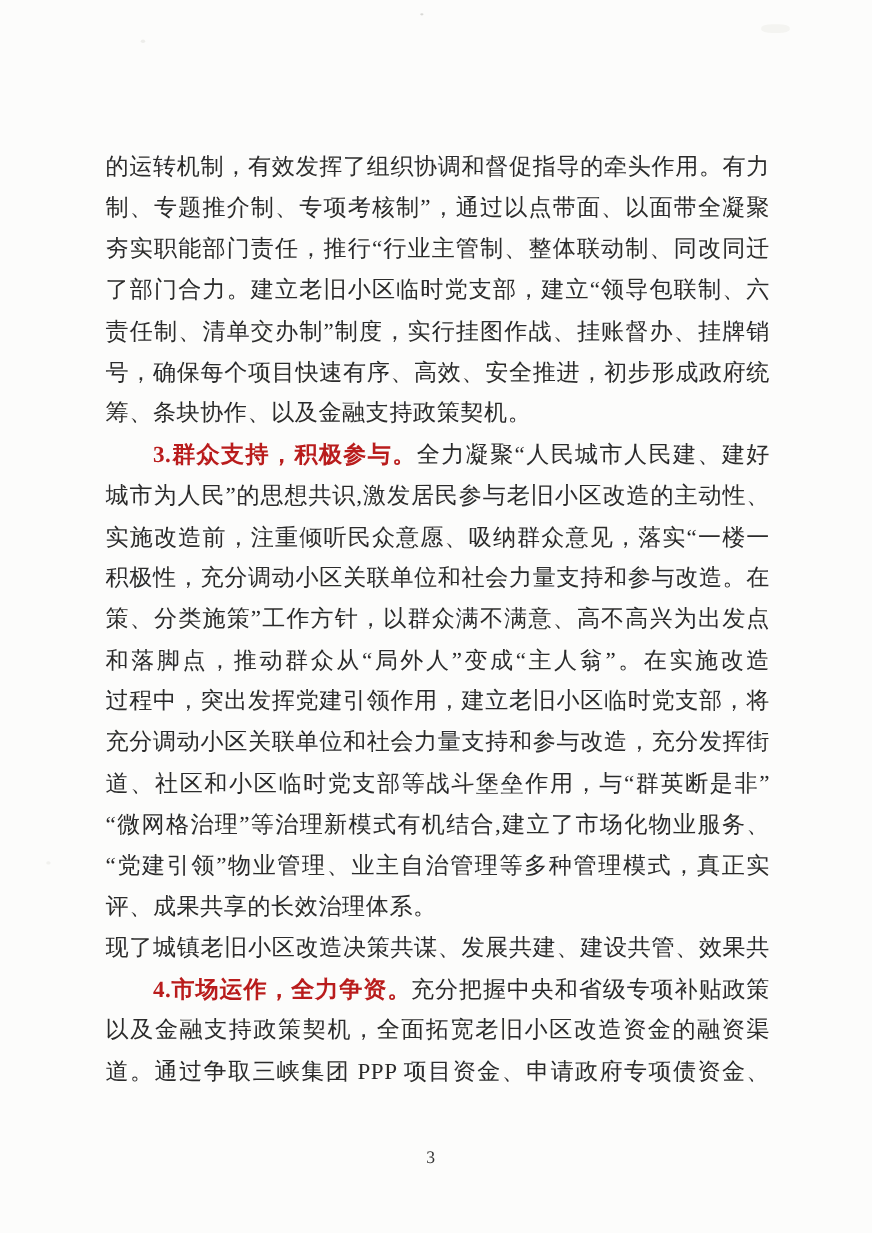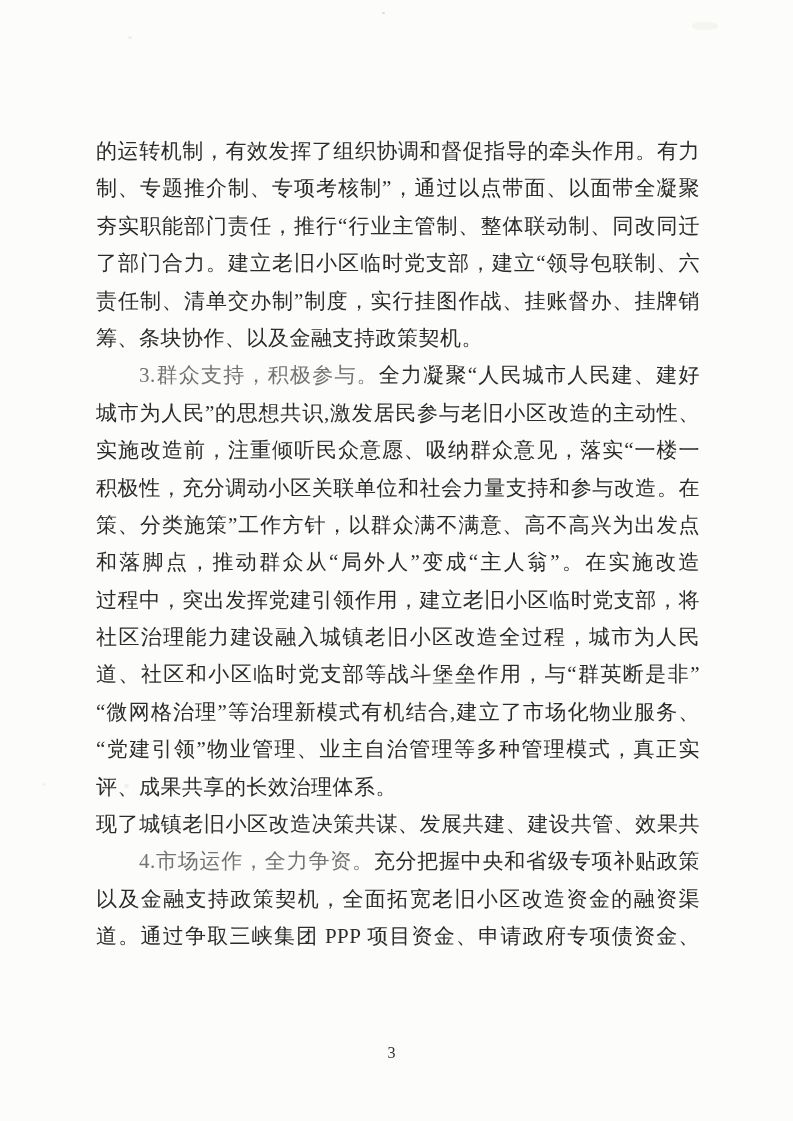--- a/index.html
+++ b/index.html
@@ -32,22 +32,22 @@
   }
   .just {
     text-align: justify;
     text-align-last: justify;
     text-justify: inter-ideograph;
   }
   .indent {
     padding-left: 43px;
   }
   .line b {
-    font-weight: normal;
-    color: #737373;
+    font-weight: bold;
+    color: #b91c1c;
   }
   .page-number {
     position: absolute;
     top: 1044px;
     left: 0;
     right: 10px;
     text-align: center;
     font-size: 16px;
     color: #333;
   }
@@ -72,29 +72,30 @@
   <span class="speck speck-3"></span>
   <span class="speck speck-4"></span>
   <span class="speck speck-5"></span>
 
   <div class="text-block">
       <div class="line just">的运转机制，有效发挥了组织协调和督促指导的牵头作用。有力</div>
       <div class="line just">制、专题推介制、专项考核制”，通过以点带面、以面带全凝聚</div>
       <div class="line just">夯实职能部门责任，推行“行业主管制、整体联动制、同改同迁</div>
       <div class="line just">了部门合力。建立老旧小区临时党支部，建立“领导包联制、六定</div>
       <div class="line just">责任制、清单交办制”制度，实行挂图作战、挂账督办、挂牌销</div>
+      <div class="line just">号，确保每个项目快速有序、高效、安全推进，初步形成政府统</div>
       <div class="line">筹、条块协作、以及金融支持政策契机。</div>
       <div class="line just indent"><b>3.群众支持，积极参与。</b>全力凝聚“人民城市人民建、建好</div>
       <div class="line just">城市为人民”的思想共识,激发居民参与老旧小区改造的主动性、</div>
       <div class="line just">实施改造前，注重倾听民众意愿、吸纳群众意见，落实“一楼一</div>
       <div class="line just">积极性，充分调动小区关联单位和社会力量支持和参与改造。在</div>
       <div class="line just">策、分类施策”工作方针，以群众满不满意、高不高兴为出发点</div>
       <div class="line just">和落脚点，推动群众从“局外人”变成“主人翁”。在实施改造</div>
       <div class="line just">过程中，突出发挥党建引领作用，建立老旧小区临时党支部，将</div>
-      <div class="line just">社区治理能力建设融入城镇老旧小区改造全过程，城市为人民</div>
+      <div class="line just">充分调动小区关联单位和社会力量支持和参与改造，充分发挥街</div>
       <div class="line just">道、社区和小区临时党支部等战斗堡垒作用，与“群英断是非”</div>
       <div class="line just">“微网格治理”等治理新模式有机结合,建立了市场化物业服务、</div>
       <div class="line just">“党建引领”物业管理、业主自治管理等多种管理模式，真正实</div>
       <div class="line">评、成果共享的长效治理体系。</div>
       <div class="line just">现了城镇老旧小区改造决策共谋、发展共建、建设共管、效果共</div>
       <div class="line just indent"><b>4.市场运作，全力争资。</b>充分把握中央和省级专项补贴政策</div>
       <div class="line just">以及金融支持政策契机，全面拓宽老旧小区改造资金的融资渠</div>
       <div class="line just">道。通过争取三峡集团 PPP 项目资金、申请政府专项债资金、盘</div>
     </div>
 

